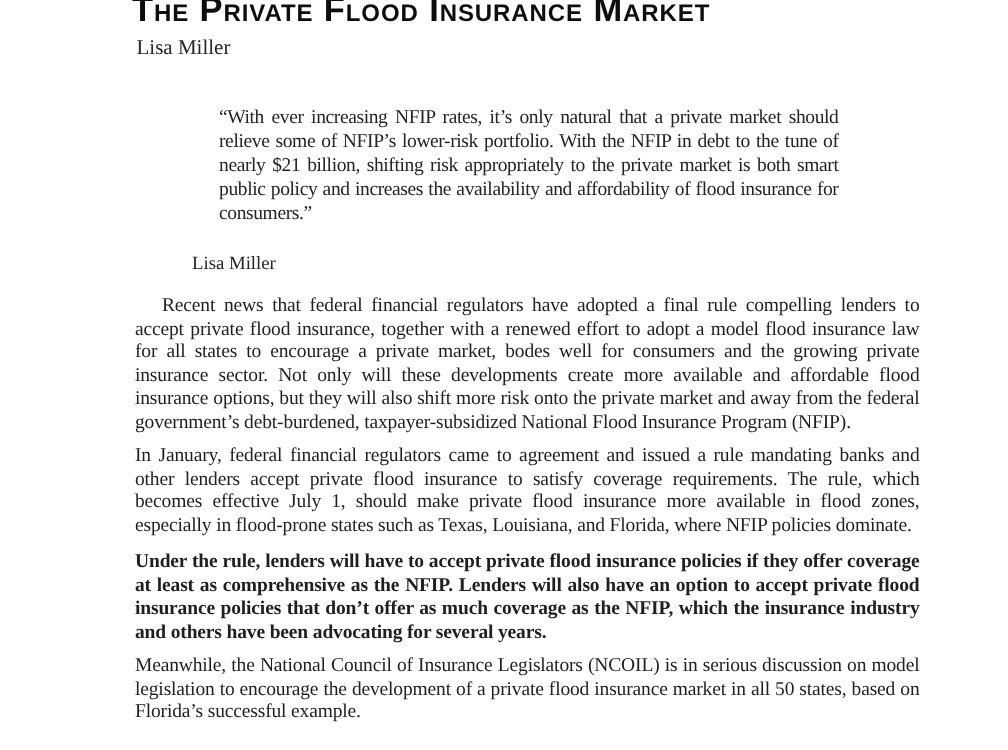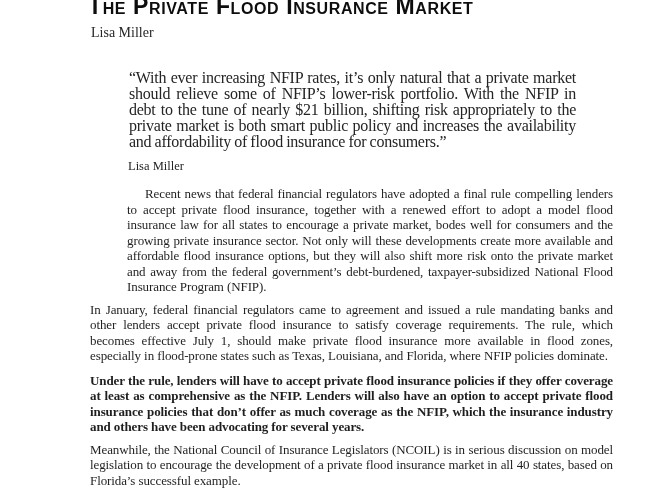--- a/index.html
+++ b/index.html
@@ -33,22 +33,22 @@
     font-size: 14px;
     line-height: 15px;
     margin: 7px 0 0 1px;
     color: #262626;
   }
   .pullquote {
     margin: 30px 36px 0 38px;
     padding: 0;
   }
   .pullquote-text {
-    margin: 1px;
-    font-size: 16px;
+    margin: 18px;
+    font-size: 13px;
     line-height: 16px;
     letter-spacing: -0.25px;
     word-spacing: -0.5px;
     text-align: justify;
     color: #242424;
   }
   .pullquote-attrib {
     margin: 9px 0 0 0;
     font-size: 12.5px;
     line-height: 15px;
@@ -58,21 +58,20 @@
     margin: 7px 0 0 0;
     font-size: 13px;
     line-height: 15.5px;
     letter-spacing: -0.1px;
     text-align: justify;
     color: #1f1f1f;
   }
   .body-para.first {
     margin-top: 12px;
     text-indent: 18px;
-    margin-left: 37px;
   }
   .body-para.space-above { margin-top: 9px; font-weight: bold; }
 </style>
 </head>
 <body>
 
 <div class="page">
 
   <h1 class="title">The Private Flood Insurance Market</h1>
 
@@ -82,15 +81,15 @@
     <p class="pullquote-text">“With ever increasing NFIP rates, it’s only natural that a private market should relieve some of NFIP’s lower-risk portfolio. With the NFIP in debt to the tune of nearly $21 billion, shifting risk appropriately to the private market is both smart public policy and increases the availability and affordability of flood insurance for consumers.”</p>
     <p class="pullquote-attrib">Lisa Miller</p>
   </blockquote>
 
   <p class="body-para first">Recent news that federal financial regulators have adopted a final rule compelling lenders to accept private flood insurance, together with a renewed effort to adopt a model flood insurance law for all states to encourage a private market, bodes well for consumers and the growing private insurance sector. Not only will these developments create more available and affordable flood insurance options, but they will also shift more risk onto the private market and away from the federal government’s debt-burdened, taxpayer-subsidized National Flood Insurance Program (NFIP).</p>
 
   <p class="body-para">In January, federal financial regulators came to agreement and issued a rule mandating banks and other lenders accept private flood insurance to satisfy coverage requirements.  The rule, which becomes effective July 1, should make private flood insurance more available in flood zones, especially in flood-prone states such as Texas, Louisiana, and Florida, where NFIP policies dominate.</p>
 
   <p class="body-para space-above">Under the rule, lenders will have to accept private flood insurance policies if they offer coverage at least as comprehensive as the NFIP. Lenders will also have an option to accept private flood insurance policies that don’t offer as much coverage as the NFIP, which the insurance industry and others have been advocating for several years.</p>
 
-  <p class="body-para">Meanwhile, the National Council of Insurance Legislators (NCOIL) is in serious discussion on model legislation to encourage the development of a private flood insurance market in all 40 states, based on Florida’s successful example.</p>
+  <p class="body-para">Meanwhile, the National Council of Insurance Legislators (NCOIL) is in serious discussion on model legislation to encourage the development of a private flood insurance market in all 50 states, based on Florida’s successful example.</p>
 
 </div>
 
 </body></html>

